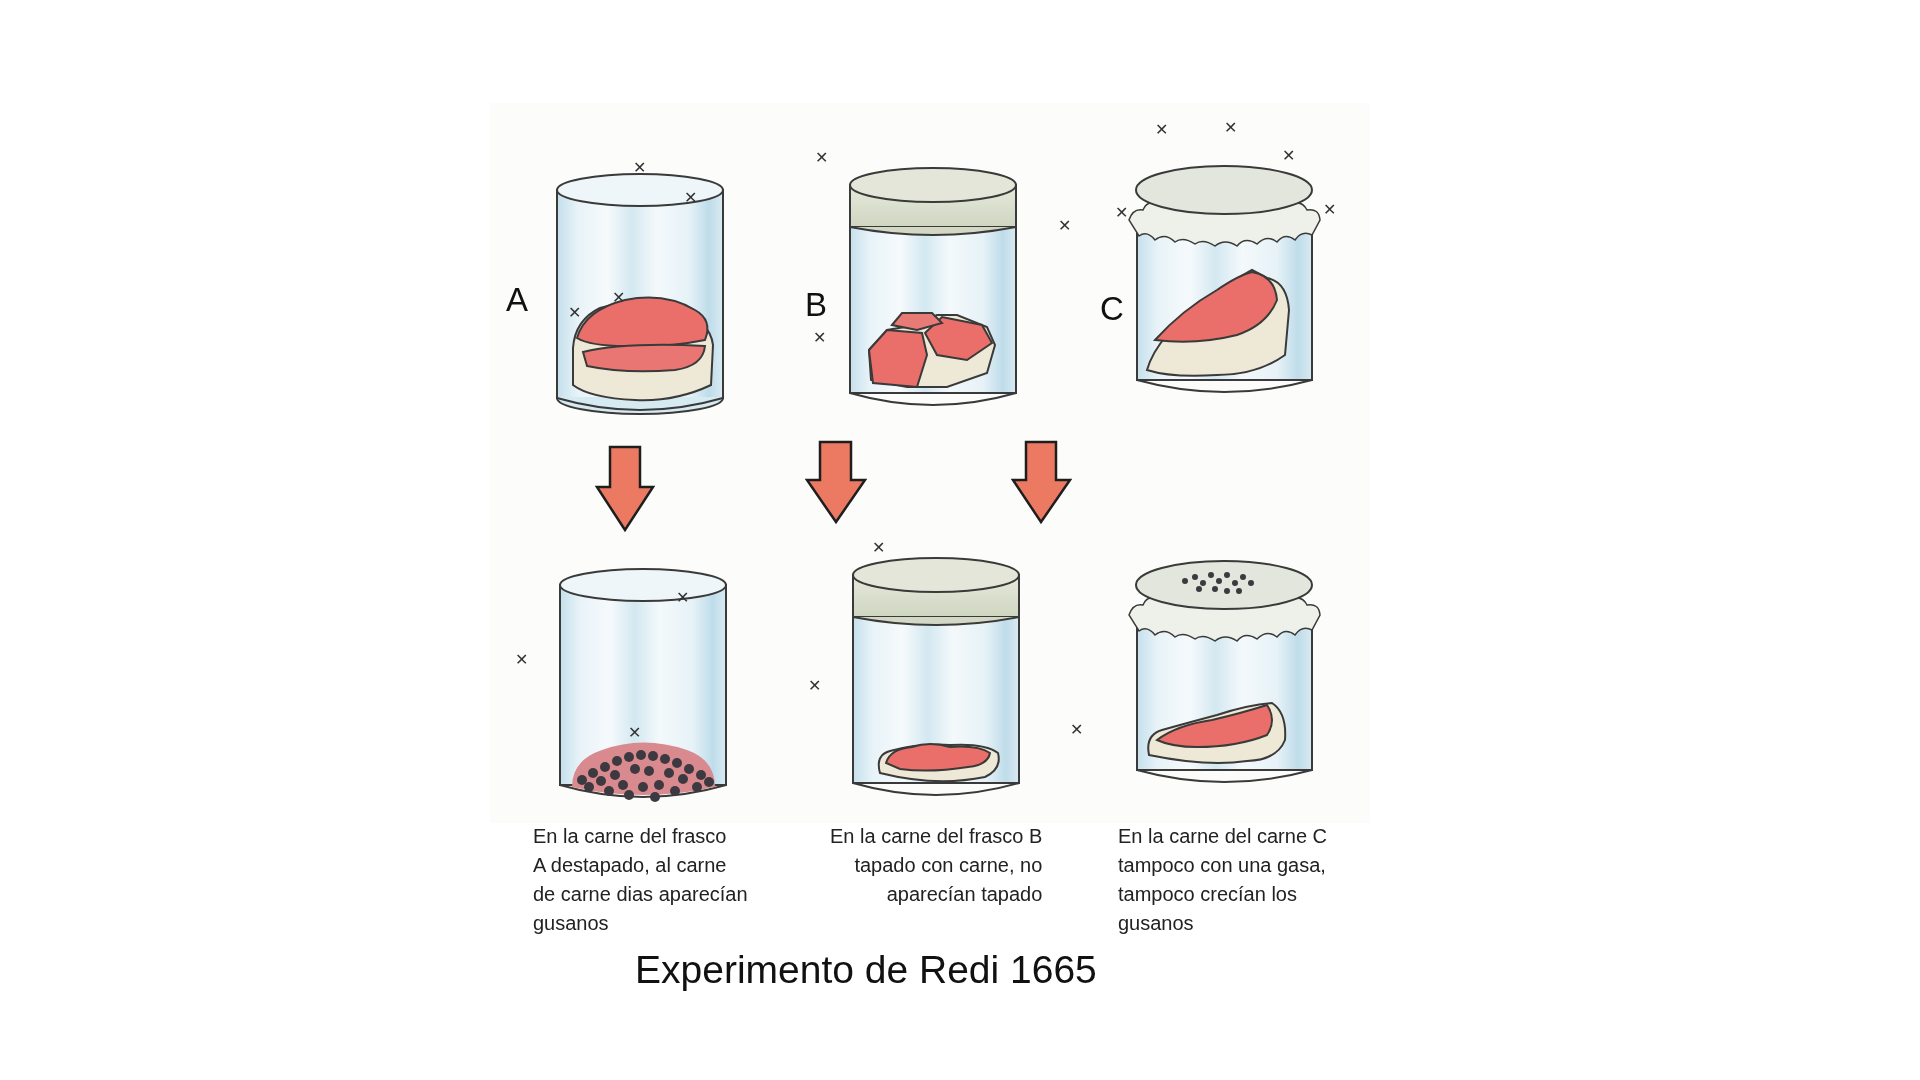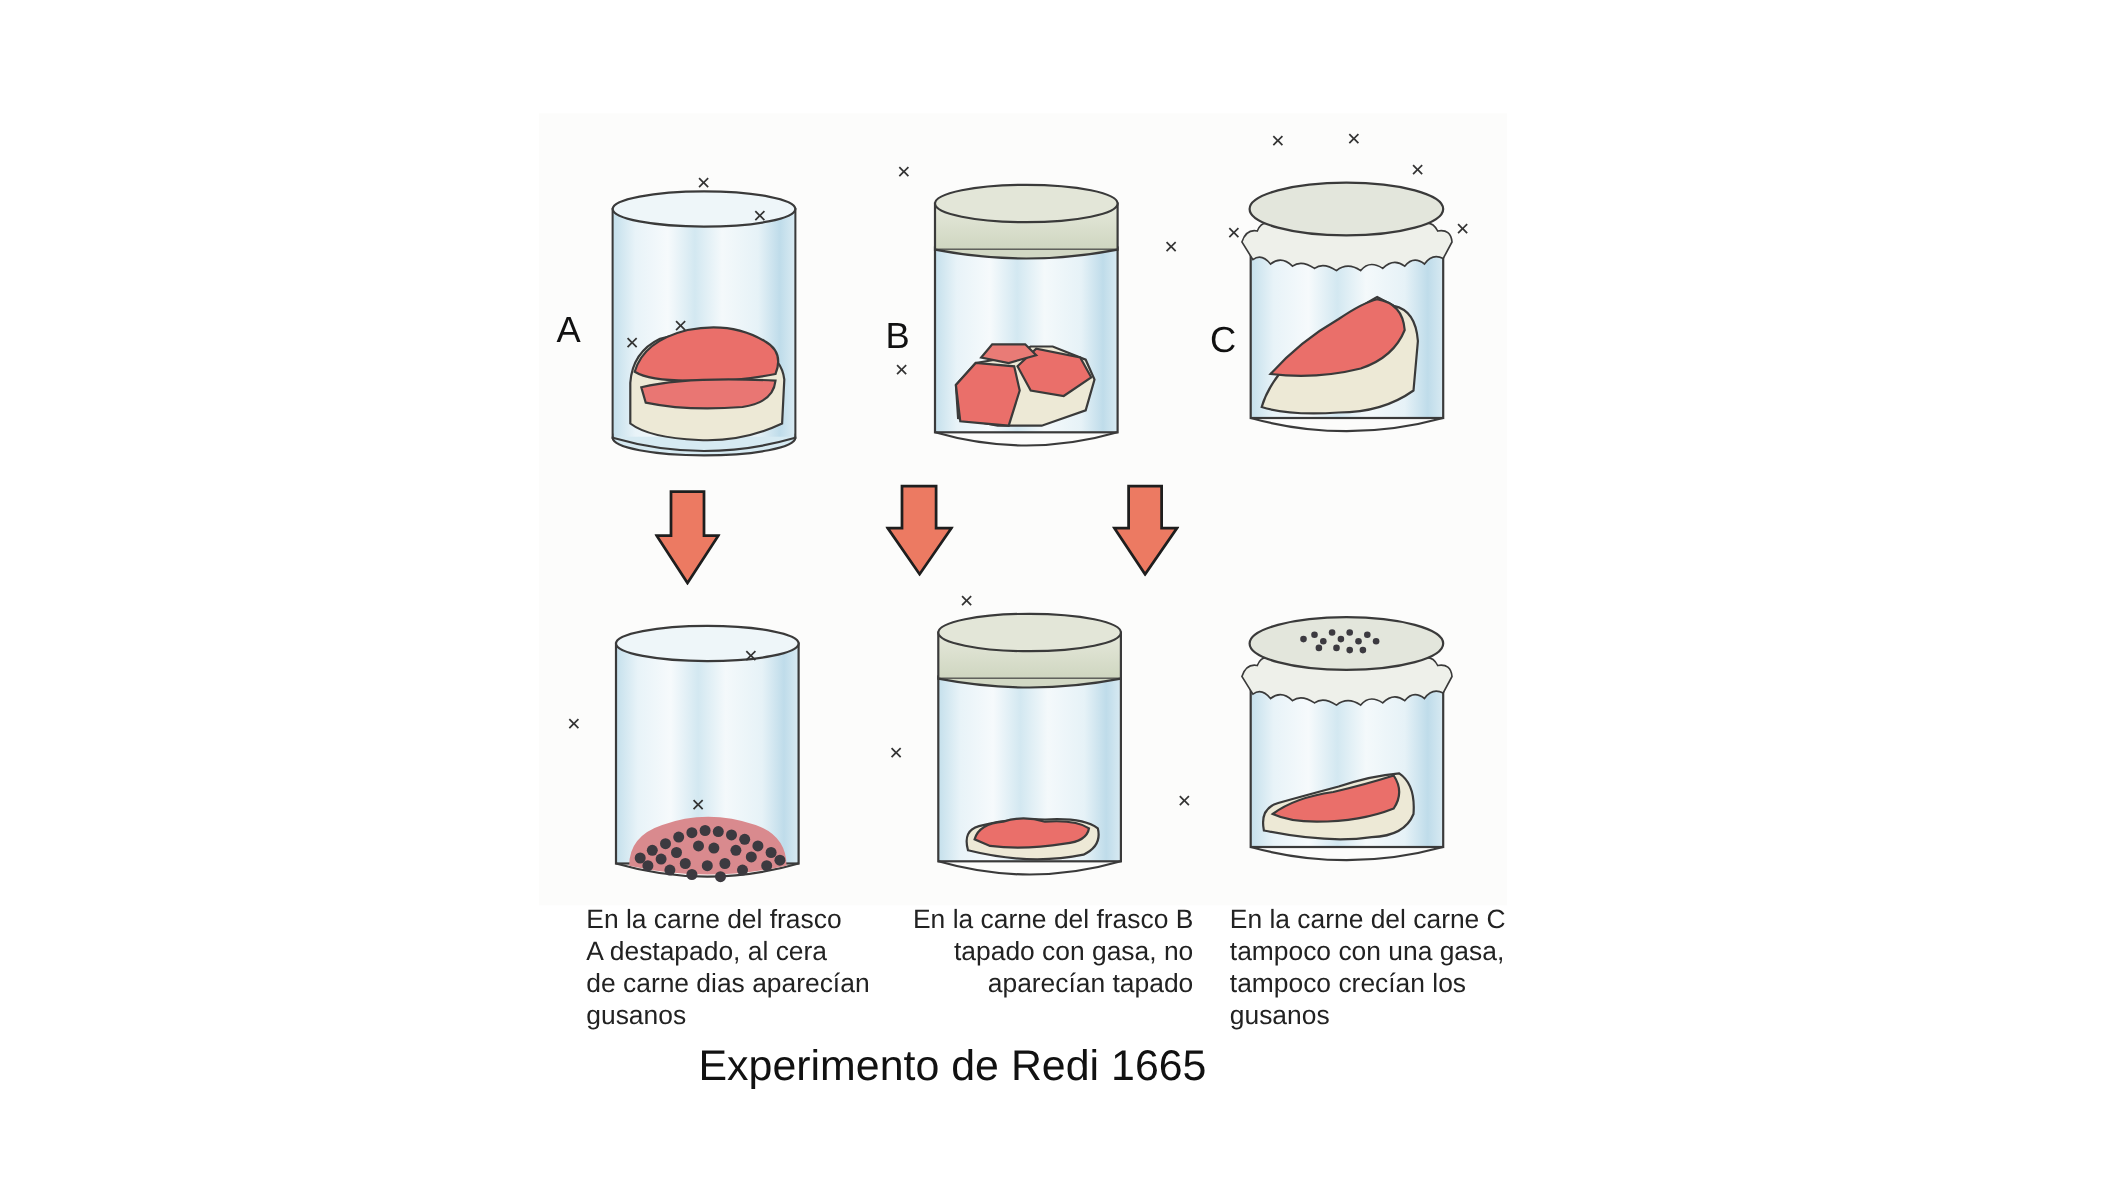--- a/index.html
+++ b/index.html
@@ -3,21 +3,21 @@
 <meta charset="utf-8">
 <style>
   html, body { margin:0; padding:0; }
   body { width:1920px; height:1080px; background:#ffffff; position:relative; overflow:hidden; font-family:"Liberation Sans", sans-serif; color:#1a1a1a; }
   .panel { position:absolute; left:490px; top:103px; width:880px; height:720px; background:#fcfcfb; }
   .label { position:absolute; font-size:33px; color:#111; line-height:1; }
   .jar { position:absolute; }
   .jar svg { width:100%; height:100%; display:block; overflow:visible; }
   .arrow { position:absolute; }
   .arrow svg { width:100%; height:100%; display:block; }
-  .caption { position:absolute; font-size:24px; line-height:29px; color:#222; white-space:nowrap; }
+  .caption { position:absolute; font-size:20px; line-height:29px; color:#222; white-space:nowrap; }
   .caption span { display:block; }
   .title { position:absolute; left:635px; top:948px; font-size:39px; color:#111; white-space:nowrap; }
   .fly { position:absolute; font-size:16px; color:#333; line-height:1; }
 </style>
 </head>
 <body>
 
 <div class="panel"></div>
 
 <div class="label" style="left:506px;top:283px;">A</div>
@@ -186,27 +186,27 @@
         <circle cx="72" cy="34" r="3"></circle>
         <circle cx="112" cy="36" r="3"></circle>
     </g>
     <path d="M22 200 Q18 180 35 175 Q60 168 90 160 Q120 150 145 148 Q160 158 158 185 Q150 205 120 206 Q80 212 22 200 Z" fill="#ede9d6" stroke="#3a3a3a" stroke-width="2"></path>
     <path d="M30 185 Q50 170 85 165 Q115 158 140 150 Q150 165 140 180 Q110 192 70 192 Q45 192 30 185 Z" fill="#ea6f6a" stroke="#3a3a3a" stroke-width="2"></path>
   </svg>
 </div>
 
 <div class="caption" style="left:533px;top:822px;">
   <span>En la carne del frasco</span>
-  <span>A destapado, al cera</span>
+  <span>A destapado, al carne</span>
   <span>de carne dias aparecían</span>
   <span>gusanos</span>
 </div>
 <div class="caption" style="left:830px;top:822px;text-align:right;">
   <span>En la carne del frasco B</span>
-  <span>tapado con gasa, no</span>
+  <span>tapado con carne, no</span>
   <span>aparecían tapado</span>
 </div>
 <div class="caption" style="left:1118px;top:822px;">
   <span>En la carne del carne C</span>
   <span>tampoco con una gasa,</span>
   <span>tampoco crecían los</span>
   <span>gusanos</span>
 </div>
 
 <div class="title">Experimento de Redi 1665</div>

